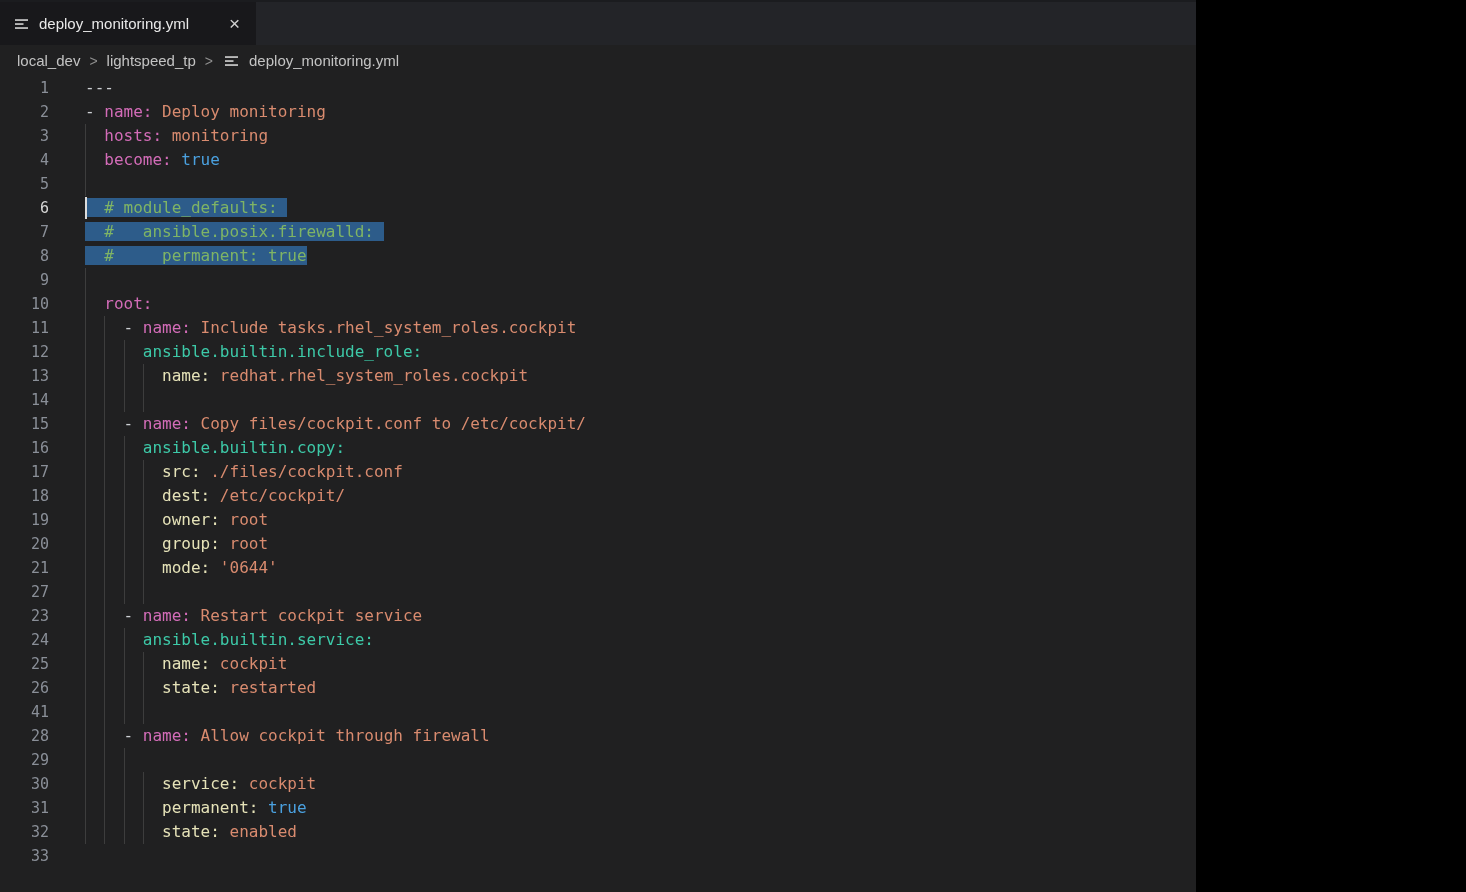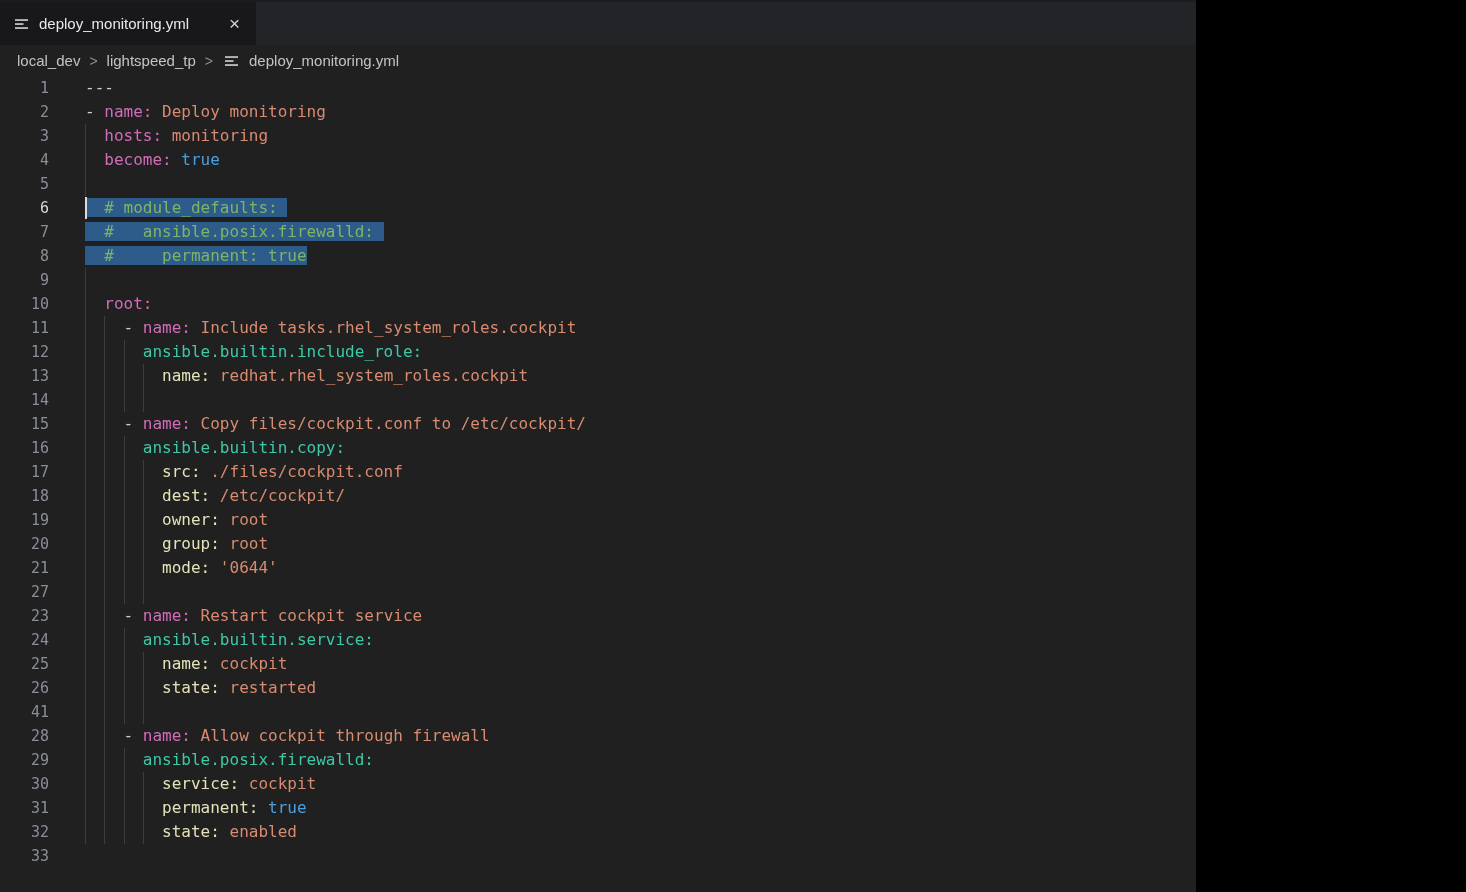--- a/index.html
+++ b/index.html
@@ -257,21 +257,20 @@
         <span class="lineno">28</span>
         <span class="guide" style="left: 85px;"></span>
         <span class="guide" style="left: 104.266px;"></span>
         <span class="code"><span class="t-p">    - </span><span class="t-k">name:</span><span class="t-s"> Allow cockpit through firewall</span></span>
       </div>
       <div class="row">
         <span class="lineno">29</span>
         <span class="guide" style="left: 85px;"></span>
         <span class="guide" style="left: 104.266px;"></span>
         <span class="guide" style="left: 123.532px;"></span>
-        <span class="code"><span class="t-p">      </span><span class="t-m">ansible.posix.firewalld:</span></span>
       </div>
       <div class="row">
         <span class="lineno">30</span>
         <span class="guide" style="left: 85px;"></span>
         <span class="guide" style="left: 104.266px;"></span>
         <span class="guide" style="left: 123.532px;"></span>
         <span class="guide" style="left: 142.798px;"></span>
         <span class="code"><span class="t-p">        </span><span class="t-pk">service:</span><span class="t-s"> cockpit</span></span>
       </div>
       <div class="row">

